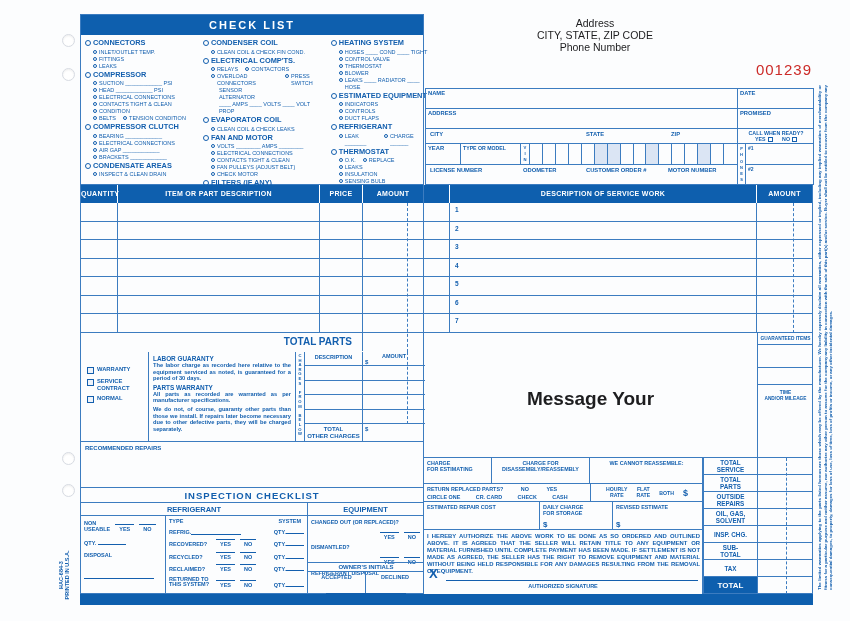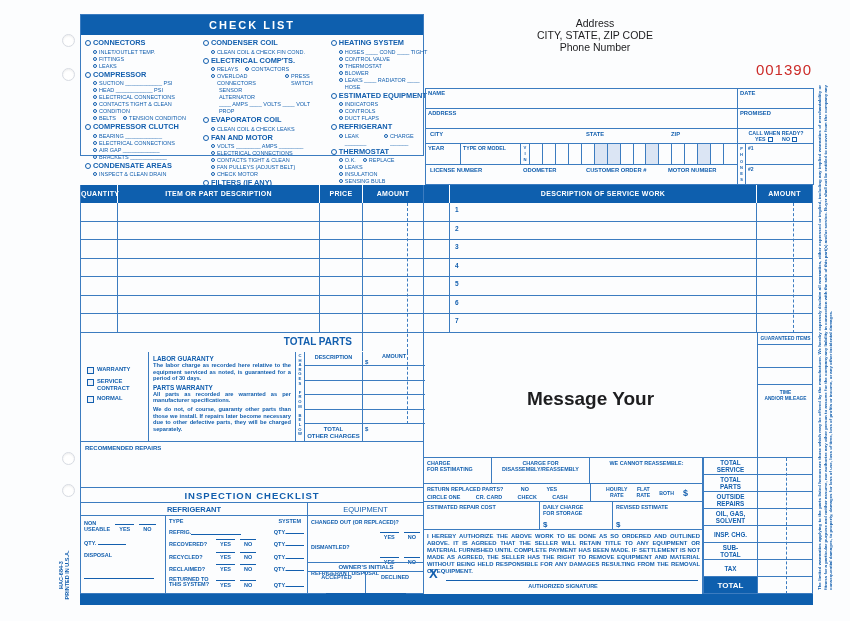--- a/index.html
+++ b/index.html
@@ -61,21 +61,21 @@
 </head>
 <body>
 
 <div id="sheet">
 
   <div class="hole" style="left:62px;top:34px"></div>
   <div class="hole" style="left:62px;top:68px"></div>
   <div class="hole" style="left:62px;top:452px"></div>
   <div class="hole" style="left:62px;top:484px"></div>
 
-  <div id="checklist" class="abs" style="left:80px;top:14px;width:344px;height:142px">
+  <div id="checklist" class="abs" style="left:80px;top:14px;width:344px;height:171px">
     <div class="bluebar"><span>CHECK LIST</span></div>
     <div class="cl-cols">
       <div class="cl-col" style="flex:0 0 34%">
           <div class="cl-row cl-h"><span class="cl-cell">
               <span class="circ big"></span>
               <span class="cl-lab">CONNECTORS</span>
             </span></div>
           <div class="cl-row cl-s"><span class="cl-cell">
               <span class="circ"></span>
               <span class="cl-lab">INLET/OUTLET TEMP.</span>
@@ -321,21 +321,21 @@
             </span></div>
         </div>
     </div>
   </div>
 
   <div class="abs" style="left:430px;top:16px;width:330px;text-align:center;color:var(--ink)">
     <div style="font-size:10.5px;margin-top:1px">Address</div>
     <div style="font-size:10.5px">CITY, STATE, ZIP CODE</div>
     <div style="font-size:10.5px">Phone Number</div>
   </div>
-  <div class="abs" style="left:742px;top:61px;width:70px;text-align:right;font-size:15px;letter-spacing:1px;color:var(--red)">001390</div>
+  <div class="abs" style="left:742px;top:61px;width:70px;text-align:right;font-size:15px;letter-spacing:1px;color:var(--red)">001239</div>
 
   <div class="abs" style="left:425px;top:88px;width:389px;height:97px;border:1px solid var(--line)">
     <div class="cell" style="left:0;top:0;width:312px;height:20px;border-right:1px solid var(--line);border-bottom:1px solid var(--line)">
         <span class="lbl">NAME</span>
       </div>
     <div class="cell" style="left:312px;top:0;width:76px;height:20px;border-bottom:1px solid var(--line)">
         <span class="lbl">DATE</span>
       </div>
     <div class="cell" style="left:0;top:20px;width:312px;height:20px;border-right:1px solid var(--line);border-bottom:1px solid var(--line)">
         <span class="lbl">ADDRESS</span>
@@ -531,21 +531,21 @@
   </div>
 
   <div class="abs" style="left:80px;top:442px;width:344px;height:45px;border-left:1px solid var(--line);border-right:1px solid var(--line)">
     <span class="lbl" style="padding:3px 0 0 4px;font-size:6px">RECOMMENDED REPAIRS</span>
   </div>
 
   <div class="abs" style="left:80px;top:487px;width:344px;height:107px;border:1px solid var(--line)">
     <div style="height:15px;border-bottom:1px solid var(--line);text-align:center;font-size:9.5px;font-weight:bold;color:var(--txt);letter-spacing:1px;line-height:15px">INSPECTION  CHECKLIST</div>
     <div style="height:13px;border-bottom:1px solid var(--line);display:flex">
       <span style="width:227px;border-right:1px solid var(--line);text-align:center;font-size:7.5px;font-weight:bold;color:var(--txt);line-height:13px">REFRIGERANT</span>
-      <span style="flex:1;text-align:center;font-size:7.5px;font-weight:normal;color:var(--txt);line-height:13px">EQUIPMENT</span>
+      <span style="flex:1;text-align:center;font-size:7.5px;font-weight:bold;color:var(--txt);line-height:13px">EQUIPMENT</span>
     </div>
     <div style="position:relative;height:77px">
       <div class="cell" style="left:0;top:0;width:85px;height:77px;border-right:1px solid var(--line);padding:4px 3px;color:var(--txt)">
         <div style="display:flex;align-items:flex-end">
           <span class="pre" style="font-size:5.5px;font-weight:bold;line-height:6.2px">NON
 USEABLE</span>
           <span class="ans">YES</span>
           <span class="ans">NO</span>
         </div>
         <div style="margin-top:8px;font-size:5.5px;font-weight:bold"><span>QTY.</span> <span class="ln w28"></span></div>

